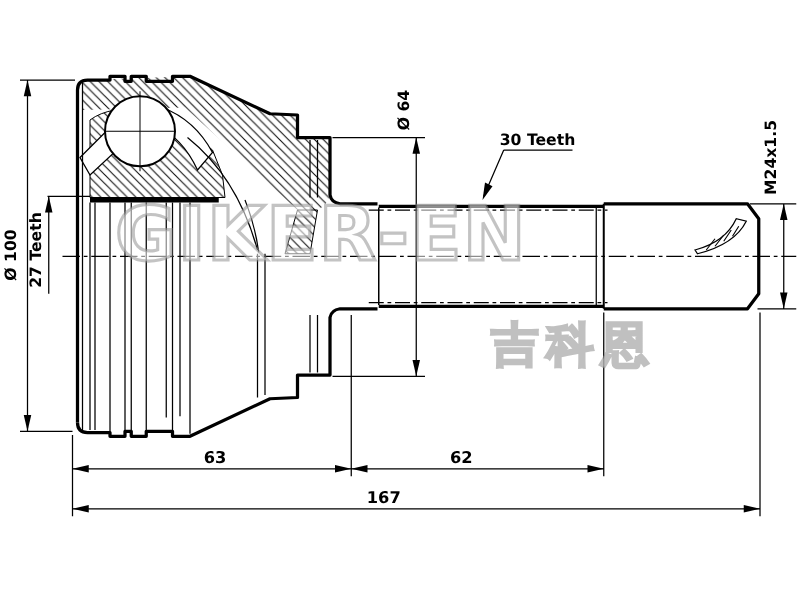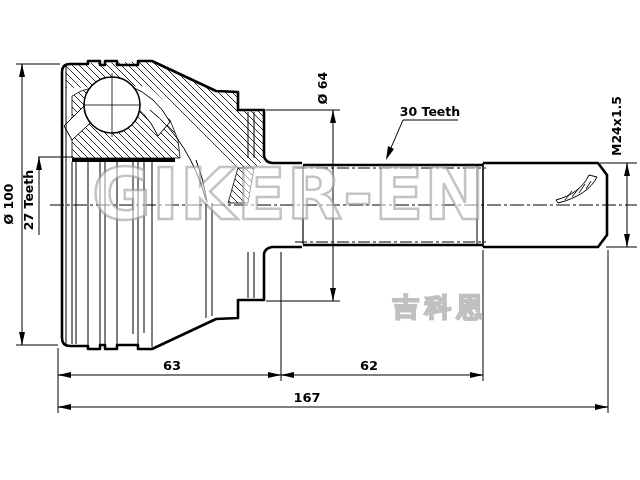--- a/index.html
+++ b/index.html
@@ -6,25 +6,25 @@
   .canvas{position:relative;width:640px;height:480px;background:#fff;overflow:hidden;
           font-family:"DejaVu Sans","Liberation Sans",sans-serif;}
   svg{position:absolute;left:0;top:0;}
   svg text{font-family:"DejaVu Sans","Liberation Sans",sans-serif;font-weight:bold;fill:#000;}
   .dimtxt{font-size:13px;}
   .lbltxt{font-size:12.5px;}
   .wm{position:absolute;pointer-events:none;white-space:nowrap;
       color:rgba(255,255,255,0.55);
       -webkit-text-stroke:2.5px rgba(145,145,145,0.55);
       font-weight:bold;line-height:1;}
-  .wm-brand{left:92px;top:158px;font-size:72px;letter-spacing:1px;
+  .wm-brand{left:92px;top:158px;font-size:60px;letter-spacing:1px;
             font-family:"DejaVu Sans","Liberation Sans",sans-serif;}
-  .wm-cjk{left:393px;top:258px;font-size:26px;letter-spacing:6px;
+  .wm-cjk{left:393px;top:258px;font-size:38px;letter-spacing:6px;
           -webkit-text-stroke:2px rgba(150,150,150,0.6);
-          font-family:Liberation Serif, serif;margin-top:37px;}
+          font-family:Liberation Sans, sans-serif;}
 </style>
 </head>
 <body>
 
 <div class="canvas">
 
 <svg width="640" height="480" viewBox="0 0 640 480">
   <defs>
     <pattern id="hatch" width="7" height="7" patternUnits="userSpaceOnUse">
       <path d="M-1,-1 L8,8 M-2,5 L2,9 M5,-2 L9,2" stroke="#111" stroke-width="0.9"></path>

